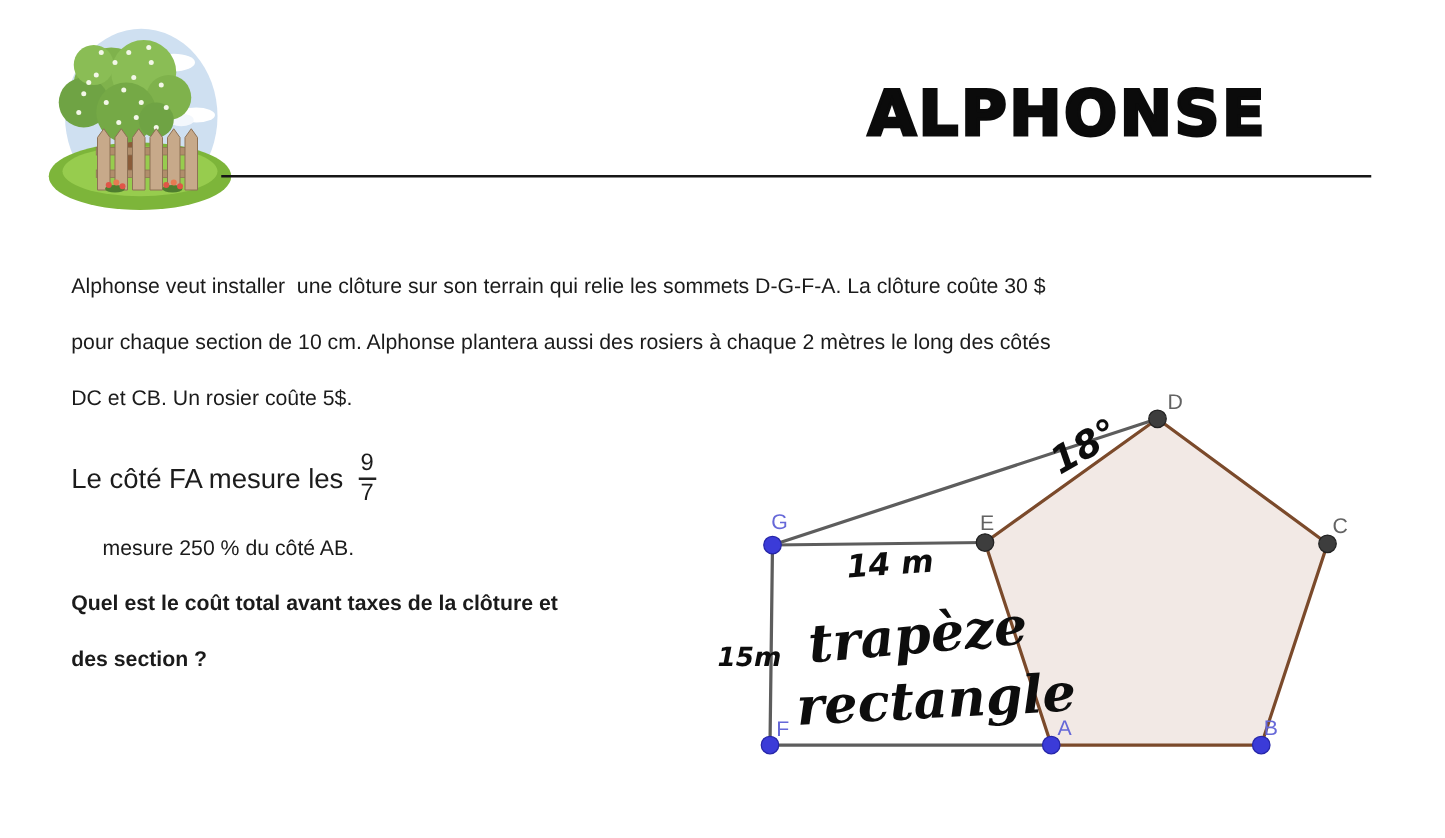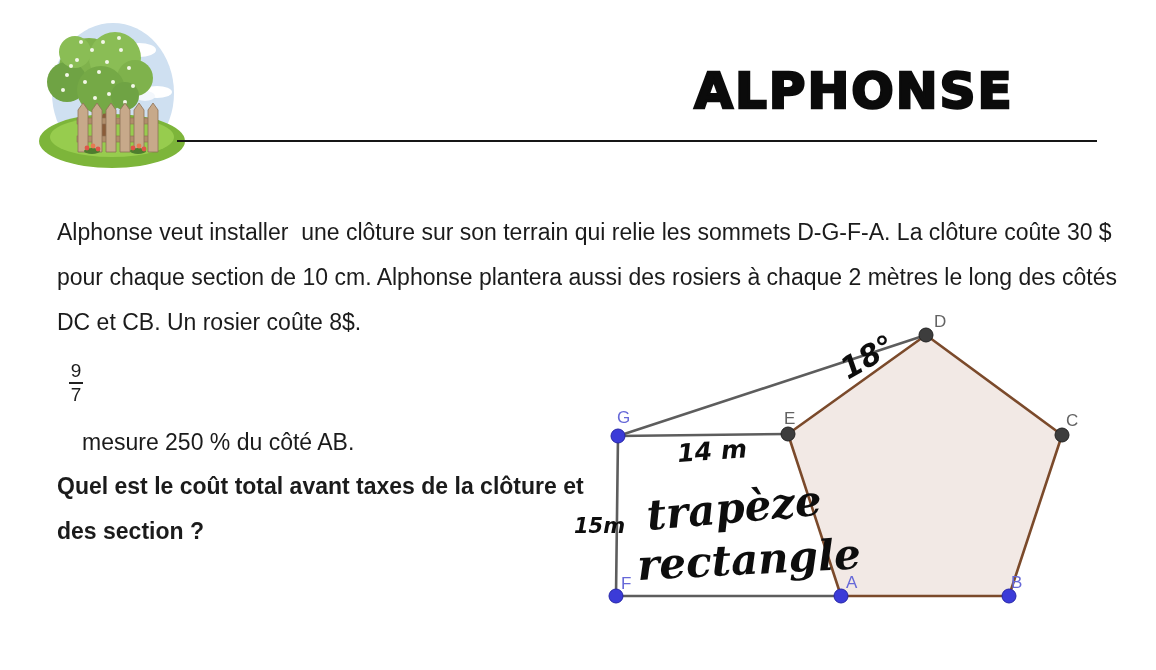--- a/index.html
+++ b/index.html
@@ -28,21 +28,21 @@
     -webkit-text-stroke: 2.5px #0b0b0b;
   }
   .header-rule {
     position: absolute; left: 177px; top: 140px;
     width: 920px; height: 2px; background: #161616;
   }
 
   
   .pline {
     position: absolute; left: 57px;
-    font-size: 23px;
+    font-size: 17px;
     white-space: pre;
     color: #1b1b1b;
   }
   .l1 { top: 219px; }
   .l2 { top: 264px; text-align: right; }
   .l3 { top: 309px; }
   .l5 { top: 429px; margin-left: 25px; }
   .q1 { top: 473px; font-weight: bold; }
   .q2 { top: 518px; font-weight: bold; }
 
@@ -145,23 +145,24 @@
         <circle cx="107" cy="129" r="2.4" fill="#e05548"></circle>
     </g>
   </svg>
 </div>
 
 <div class="title">ALPHONSE</div>
 <div class="header-rule"></div>
 
 <div class="pline l1">Alphonse veut installer  une clôture sur son terrain qui relie les sommets D-G-F-A. La clôture coûte 30 $</div>
 <div class="pline l2">pour chaque section de 10 cm. Alphonse plantera aussi des rosiers à chaque 2 mètres le long des côtés</div>
-<div class="pline l3">DC et CB. Un rosier coûte 8$.</div>
+<div class="pline l3">DC et CB. Un rosier coûte 5$.</div>
 
 <div class="frac-line">
+  <span>Le côté FA mesure les</span>
   <span class="frac">
     <span>9</span>
     <span class="bar"></span>
     <span>7</span>
   </span>
 </div>
 
 <div class="pline l5">mesure 250 % du côté AB.</div>
 <div class="pline q1">Quel est le coût total avant taxes de la clôture et</div>
 <div class="pline q2">des section ?</div>

